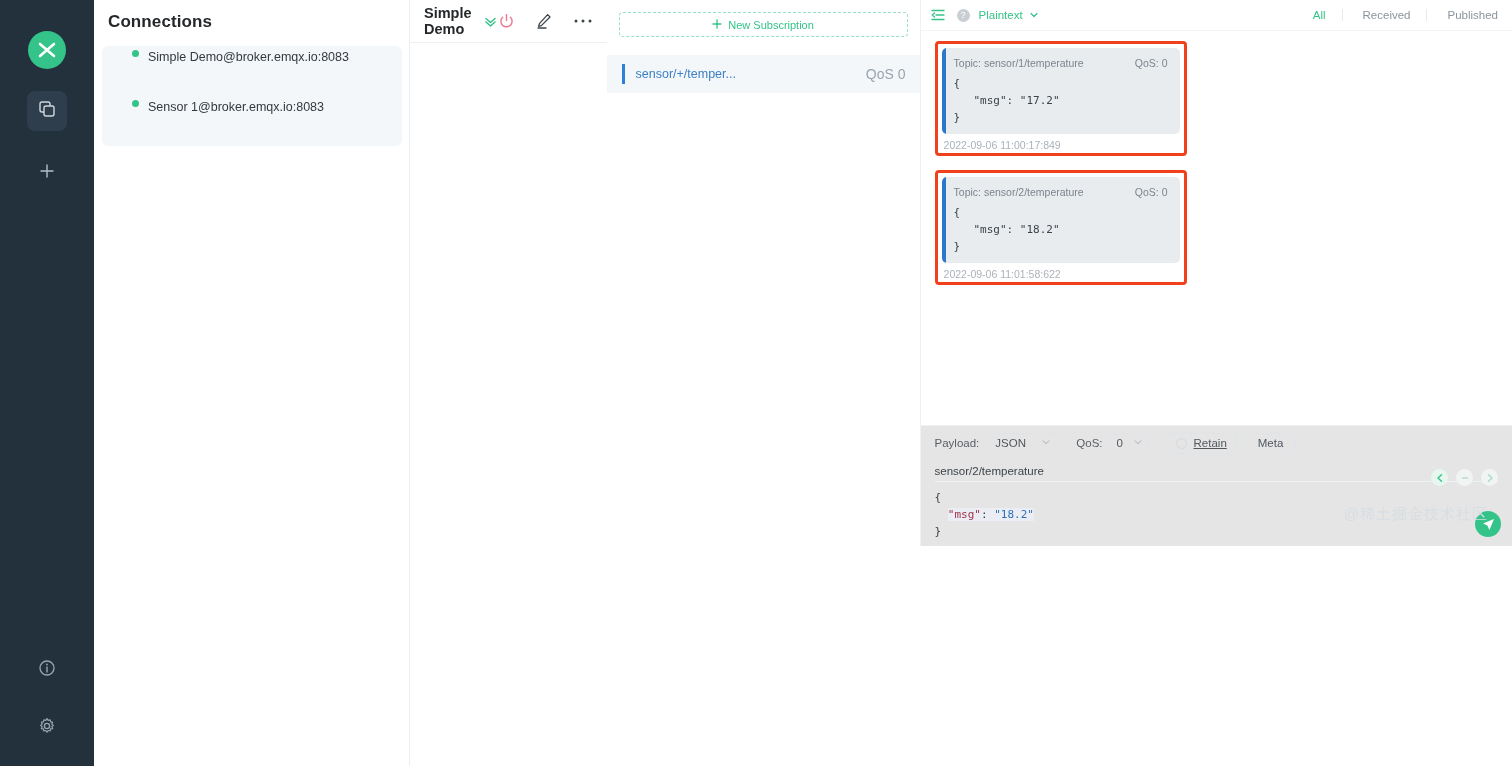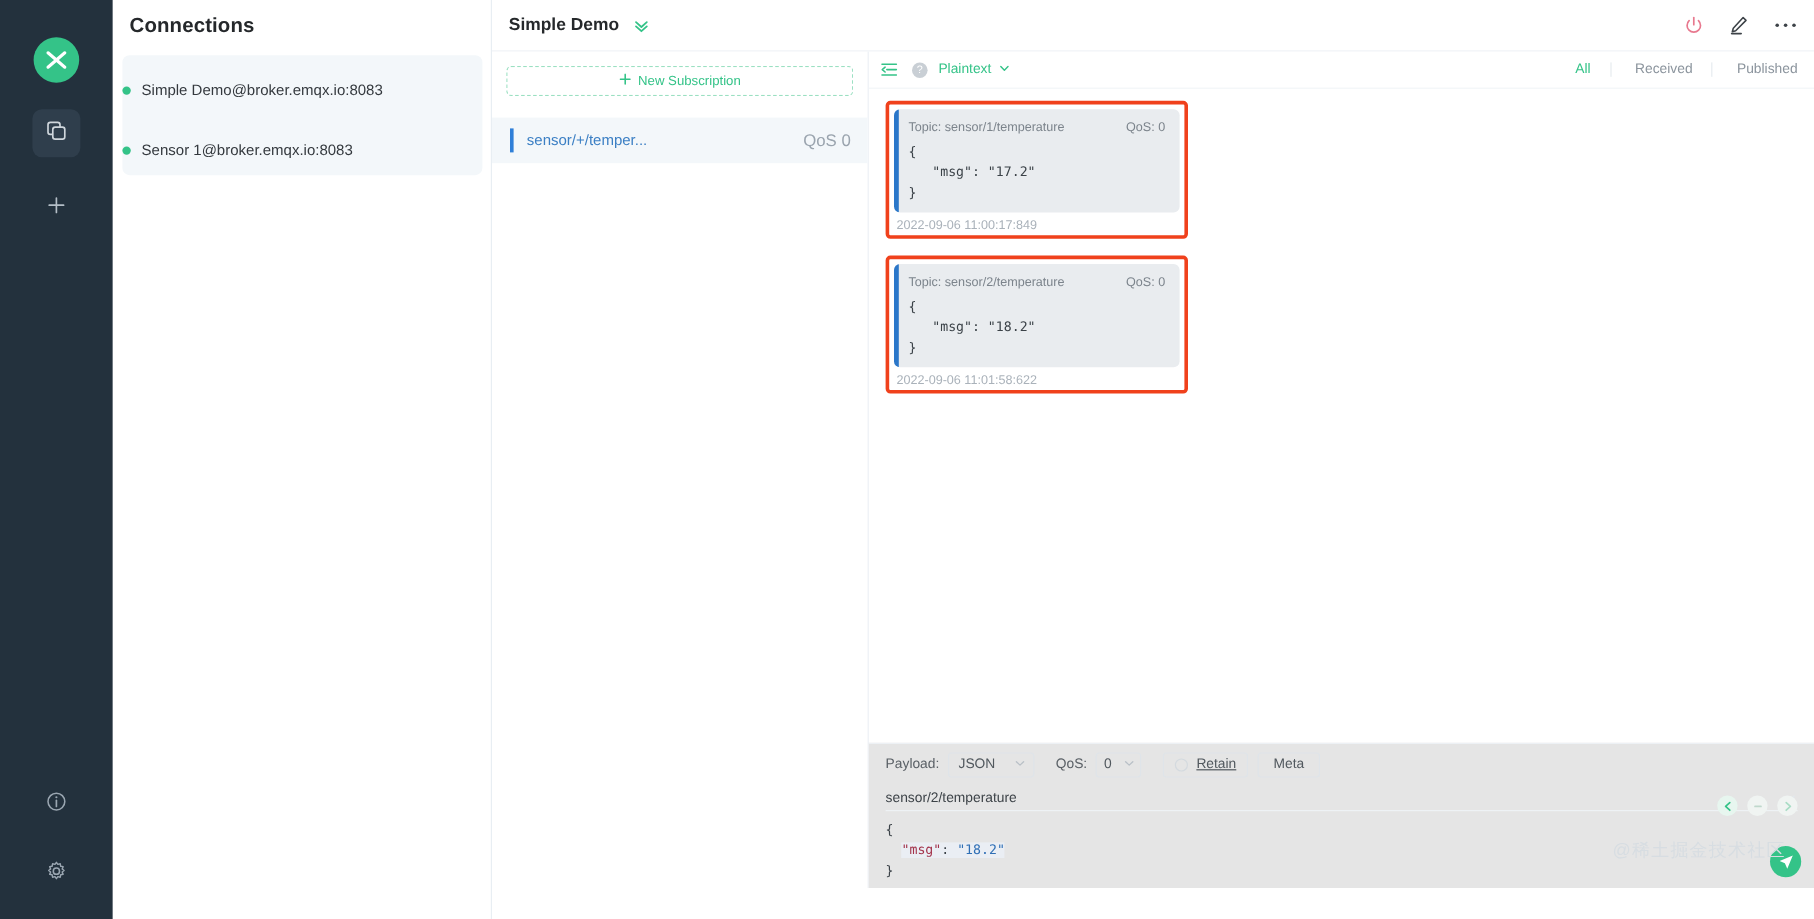--- a/index.html
+++ b/index.html
@@ -46,31 +46,31 @@
     padding: 12px 0 0 14px; letter-spacing: .1px;
   }
   .conn-hover-block {
     position: absolute; left: 8px; top: 46px;
     width: 300px; height: 100px;
     background: #f3f7fa; border-radius: 6px;
   }
   .conn-list { position: relative; margin-top: 18px; }
   .conn-item {
     position: relative; height: 50px;
-    display: flex; align-items: center;
-    padding-left: 8px; cursor: pointer;
+    display: flex; 
+    padding-left: 38px; cursor: pointer;
   }
   .dot {
     width: 7px; height: 7px; border-radius: 50%;
     background: #34c388; flex: 0 0 7px; margin-right: 9px;
   }
   .conn-name { font-size: 12.5px; color: #34393e; }
 
   
-  .main { flex: 1; height: 740px; display: flex; flex-direction: column; position: relative; }
+  .main { flex: 1; height: 546px; display: flex; position: relative; }
 
   .topbar {
     height: 43px; flex: 0 0 43px;
     border-bottom: 1px solid #edf1f5;
     display: flex; align-items: center;
     padding: 0 14px 0 14px;
     background: #fff;
   }
   .topbar-title { font-size: 14.5px; font-weight: bold; color: #25282b; }
   .chev-dbl { margin-left: 11px; display: flex; align-items: center; cursor: pointer; }

